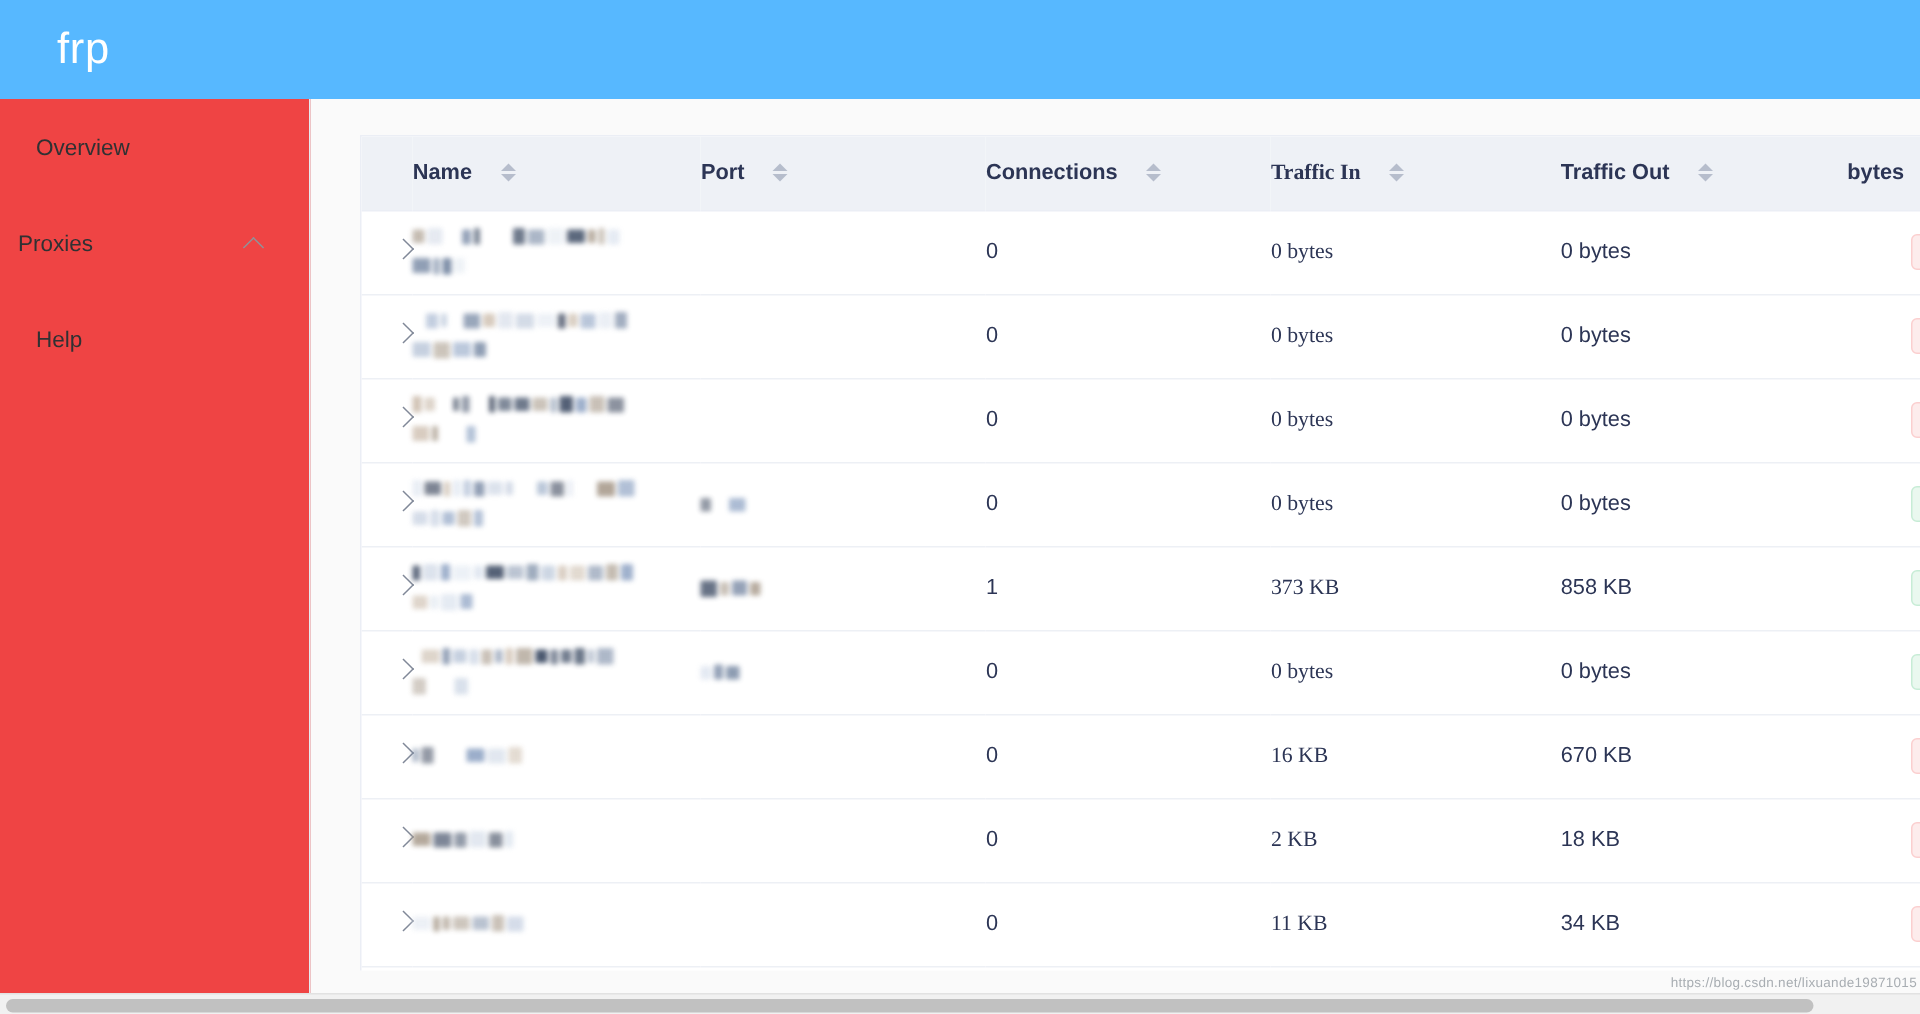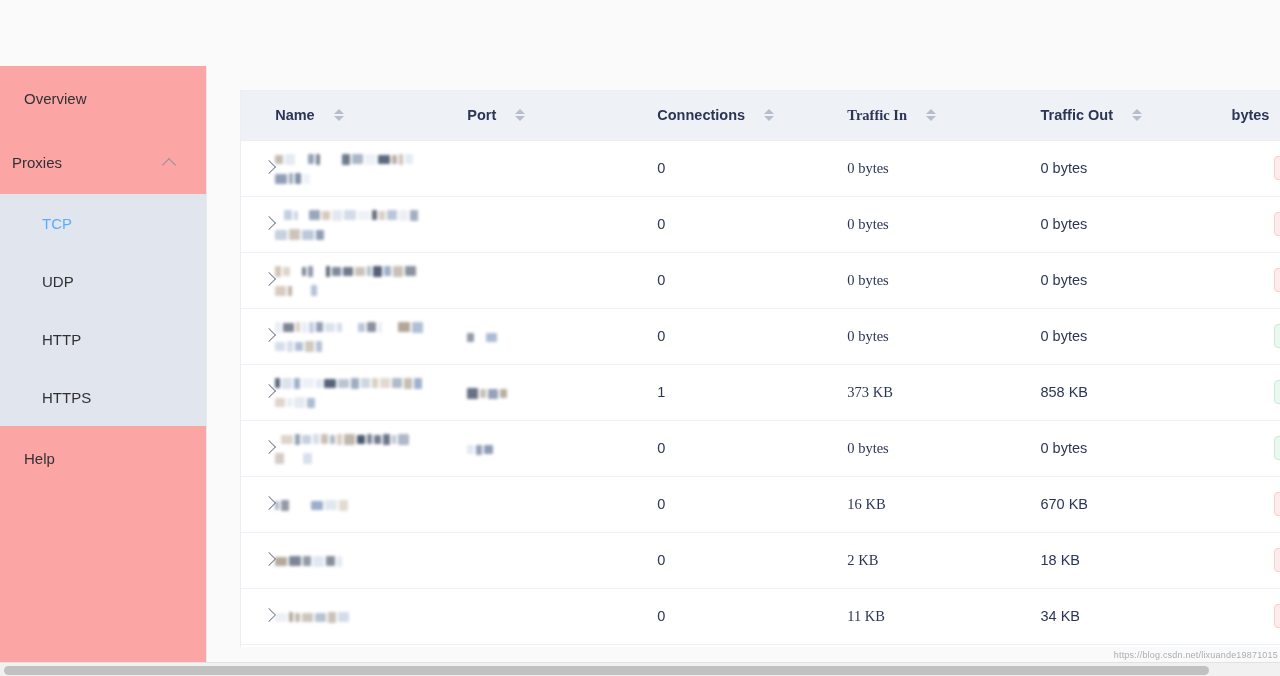--- a/index.html
+++ b/index.html
@@ -19,21 +19,21 @@
     display: flex; align-items: center;
   }
   .brand {
     color: #ffffff; font-size: 29px; font-weight: 400;
     margin-left: 38px; letter-spacing: .5px;
   }
 
   
   .sidebar {
     position: absolute; left: 0; top: 66px; width: 207px; height: 610px;
-    background: #fca5a5;
+    background: #ef4444;
     border-right: 1px solid #e6e9ee;
   }
   .nav-item {
     height: 64px; display: flex; align-items: center;
     padding-left: 24px; padding-right: 20px;
     color: #303133; font-size: 15px;
     cursor: pointer; position: relative;
   }
   .nav-item.group { justify-content: space-between; padding-left: 12px; }
   .chev-up {
@@ -153,43 +153,32 @@
     position: absolute; right: 2px; bottom: 16px;
     font-size: 9px; color: #9aa0a6; opacity: .85;
     letter-spacing: .2px; font-family: "Liberation Sans", sans-serif;
   }
 </style>
 </head>
 <body>
 
 <div id="app">
 
+  <div class="topbar">
+    <div class="brand">frp</div>
+  </div>
 
   <nav class="sidebar">
     <div class="nav-item">
       <span>Overview</span>
     </div>
     <div class="nav-item group">
       <span>Proxies</span>
       <span class="chev-up"></span>
     </div>
-    <div class="submenu" id="submenu">
-        <div class="sub-item active">
-          <span>TCP</span>
-        </div>
-        <div class="sub-item">
-          <span>UDP</span>
-        </div>
-        <div class="sub-item">
-          <span>HTTP</span>
-        </div>
-        <div class="sub-item">
-          <span>HTTPS</span>
-        </div>
-      </div>
     <div class="nav-item">
       <span>Help</span>
     </div>
   </nav>
 
   <main class="main">
     <div class="table-wrap">
       <table class="ptable">
         <thead>
           <tr id="head-row">

